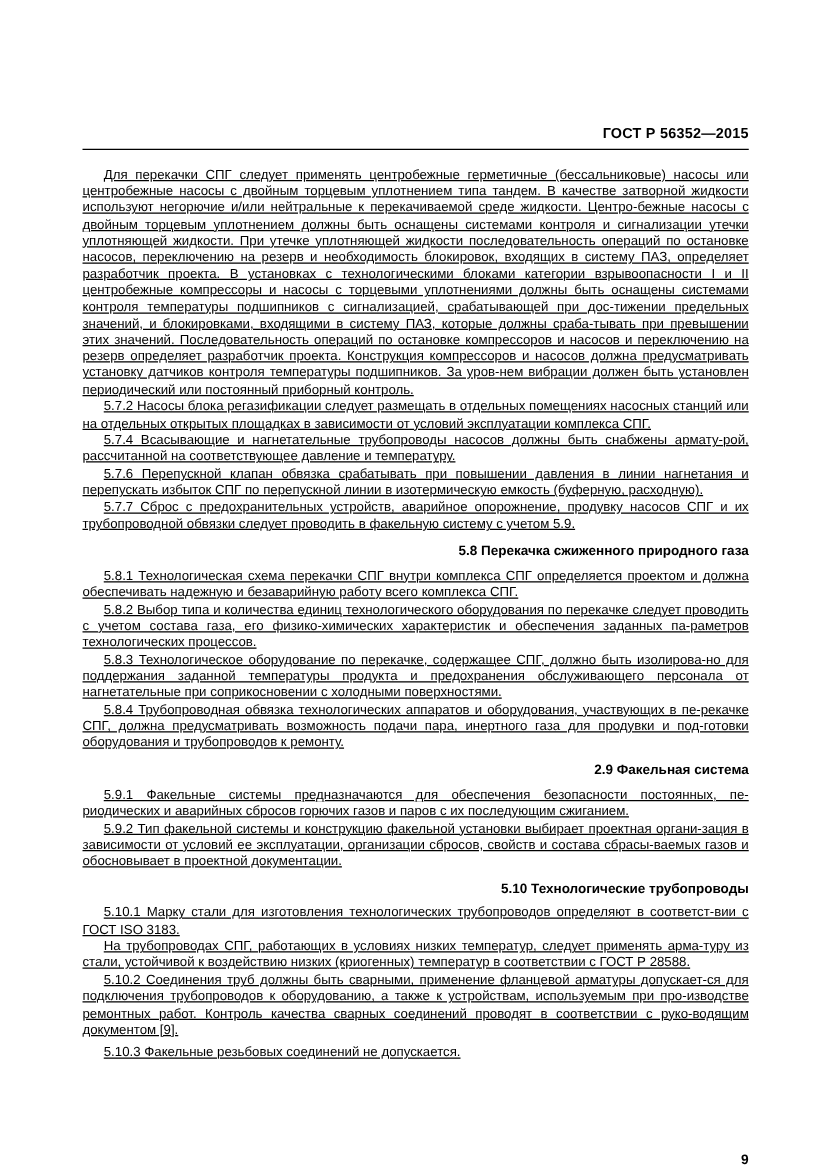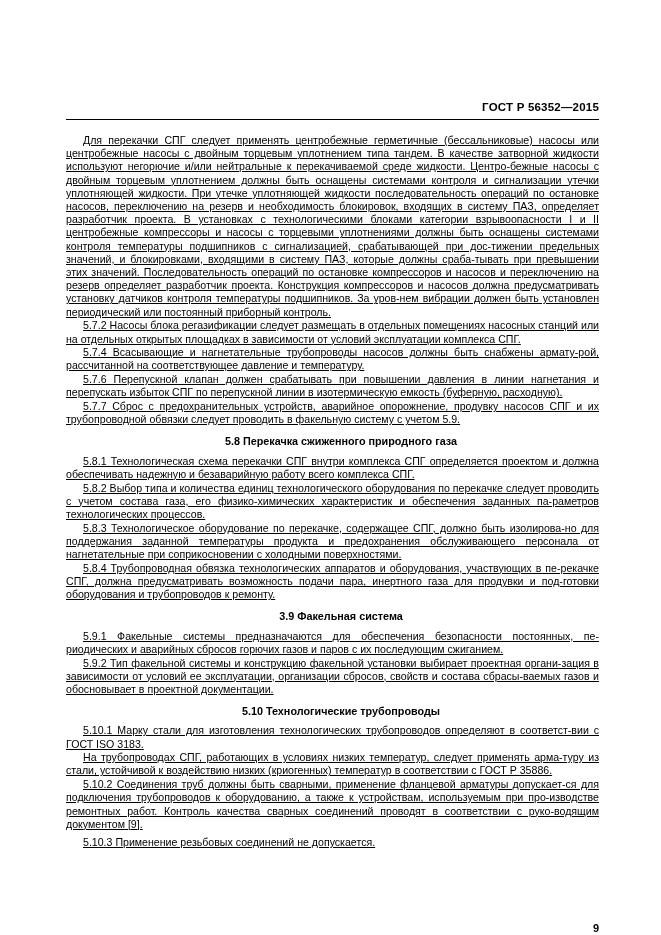--- a/index.html
+++ b/index.html
@@ -47,21 +47,21 @@
     margin: 0 0 0.5px 0;
     text-indent: 17px;
     hyphens: manual;
     text-decoration: underline;
   }
   h2.section {
     font-size: 10.8px;
     font-weight: bold;
     margin: 9px 0 6px 0;
     text-indent: 17px;
-    text-align: center;
+    text-align: right;
   }
   .gap-before {
     margin-top: 5px;
   }
   .footer-page {
     position: absolute;
     right: 62px;
     bottom: 44px;
     font-size: 11px;
     font-weight: bold;
@@ -73,36 +73,36 @@
 <div class="page">
 
   <div class="header">ГОСТ Р 56352—2015</div>
   <hr class="header-rule">
 
   <div class="content">
 
     <p>Для перекачки СПГ следует применять центробежные герметичные (бессальниковые) насосы или центробежные насосы с двойным торцевым уплотнением типа тандем. В качестве затворной жидкости используют негорючие        и/или нейтральные к перекачиваемой среде жидкости. Центро-бежные насосы с двойным торцевым уплотнением должны быть оснащены системами контроля и сигнализации утечки уплотняющей жидкости. При утечке уплотняющей жидкости последовательность операций по остановке насосов, переключению на резерв и необходимость блокировок, входящих  в систему ПАЗ, определяет разработчик проекта. В установках с технологическими блоками категории взрывоопасности I и II центробежные компрессоры и насосы с торцевыми уплотнениями должны быть оснащены системами контроля температуры подшипников с сигнализацией, срабатывающей при дос-тижении предельных значений, и блокировками, входящими в систему ПАЗ, которые должны сраба-тывать при превышении этих значений. Последовательность операций по остановке компрессоров и насосов и переключению на резерв определяет разработчик проекта. Конструкция компрессоров и насосов должна предусматривать установку датчиков контроля температуры подшипников. За уров-нем вибрации должен быть установлен периодический или постоянный приборный контроль.</p>
     <p>5.7.2 Насосы блока регазификации следует размещать в отдельных помещениях насосных станций или на отдельных открытых площадках в зависимости от условий эксплуатации комплекса СПГ.</p>
     <p>5.7.4 Всасывающие и нагнетательные трубопроводы насосов должны быть снабжены армату-рой, рассчитанной на соответствующее давление и температуру.</p>
-    <p>5.7.6 Перепускной клапан должен срабатывать при повышении давления в линии нагнетания и перепускать избыток СПГ по перепускной линии в изотермическую емкость (буферную, расходную).</p>
+    <p>5.7.6 Перепускной клапан обвязка срабатывать при повышении давления в линии нагнетания и перепускать избыток СПГ по перепускной линии в изотермическую емкость (буферную, расходную).</p>
     <p>5.7.7 Сброс с предохранительных устройств, аварийное опорожнение, продувку насосов СПГ и их трубопроводной обвязки следует проводить в факельную систему с учетом 5.9.</p>
 
     <h2 class="section">5.8 Перекачка сжиженного природного газа</h2>
     <p>5.8.1  Технологическая схема перекачки СПГ внутри комплекса СПГ определяется проектом и должна обеспечивать надежную и безаварийную работу всего комплекса СПГ.</p>
     <p>5.8.2 Выбор типа и количества единиц технологического оборудования по перекачке следует проводить с учетом состава газа, его физико-химических характеристик и  обеспечения заданных па-раметров технологических процессов.</p>
     <p>5.8.3 Технологическое оборудование по перекачке, содержащее СПГ, должно быть изолирова-но для поддержания заданной температуры продукта и предохранения обслуживающего персонала от нагнетательные при соприкосновении с холодными поверхностями.</p>
     <p>5.8.4  Трубопроводная обвязка технологических аппаратов и оборудования, участвующих в пе-рекачке СПГ, должна предусматривать возможность подачи пара, инертного газа для продувки и под-готовки оборудования и трубопроводов к ремонту.</p>
 
-    <h2 class="section">3.9 Факельная система</h2>
+    <h2 class="section">2.9 Факельная система</h2>
     <p>5.9.1  Факельные системы  предназначаются  для  обеспечения  безопасности  постоянных, пе-риодических и аварийных сбросов горючих газов и паров с их последующим сжиганием.</p>
     <p>5.9.2 Тип факельной системы и конструкцию факельной установки выбирает проектная органи-зация в зависимости от условий ее эксплуатации, организации сбросов, свойств и состава сбрасы-ваемых газов и обосновывает в проектной документации.</p>
 
     <h2 class="section">5.10 Технологические трубопроводы</h2>
     <p>5.10.1  Марку стали для изготовления технологических трубопроводов определяют в соответст-вии с ГОСТ ISO 3183.</p>
-    <p>На трубопроводах СПГ, работающих в условиях низких температур, следует применять арма-туру из стали, устойчивой к воздействию низких (криогенных) температур в соответствии с ГОСТ Р 35886.</p>
+    <p>На трубопроводах СПГ, работающих в условиях низких температур, следует применять арма-туру из стали, устойчивой к воздействию низких (криогенных) температур в соответствии с ГОСТ Р 28588.</p>
     <p>5.10.2  Соединения труб должны быть сварными, применение фланцевой арматуры допускает-ся для подключения трубопроводов к оборудованию, а также к устройствам, используемым при про-изводстве ремонтных работ. Контроль качества сварных соединений проводят в соответствии с руко-водящим документом [9].</p>
-    <p class="gap-before">5.10.3  Применение резьбовых соединений не допускается.</p>
+    <p class="gap-before">5.10.3  Факельные резьбовых соединений не допускается.</p>
 
   </div>
 
   <div class="footer-page">9</div>
 
 </div>
 
 </body></html>

